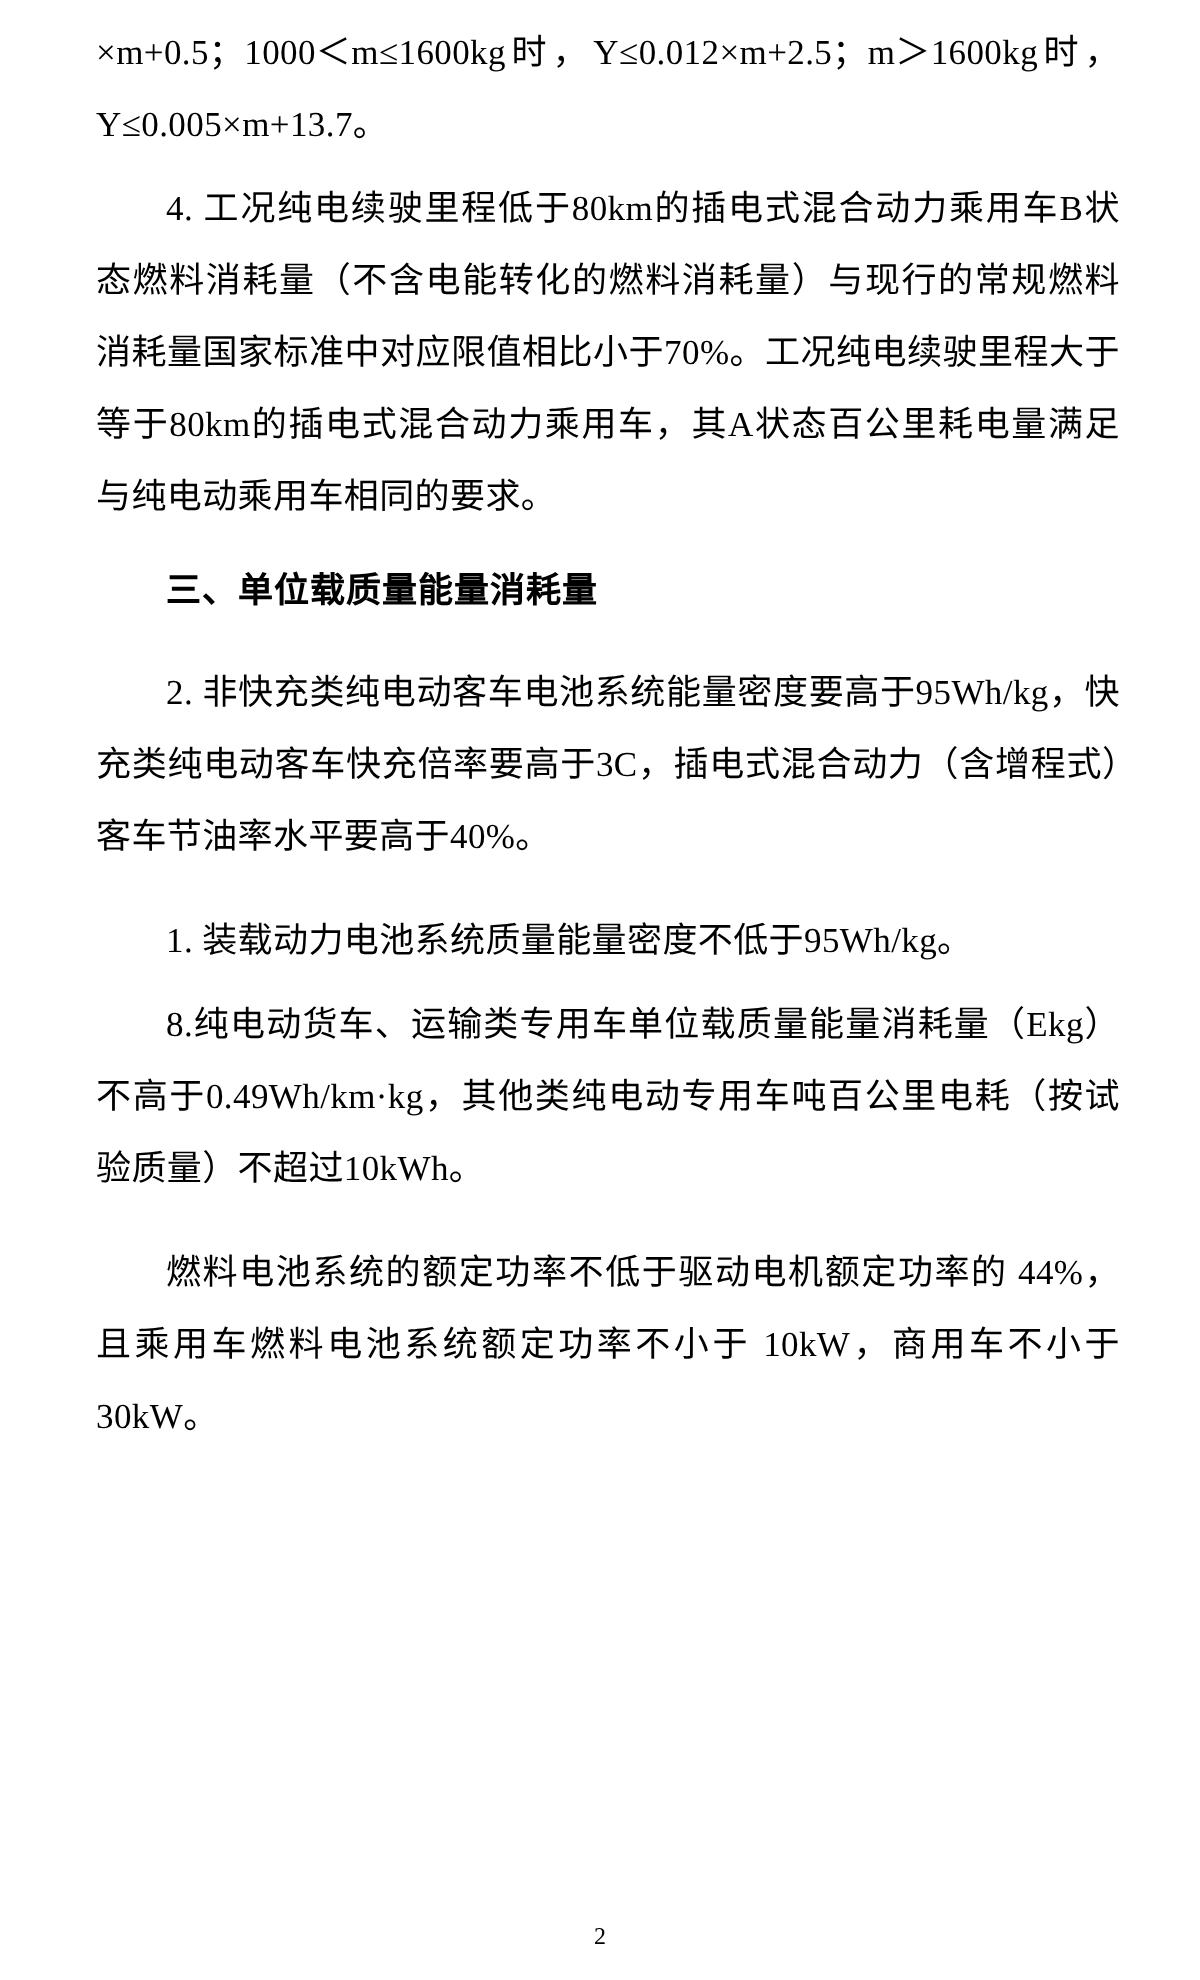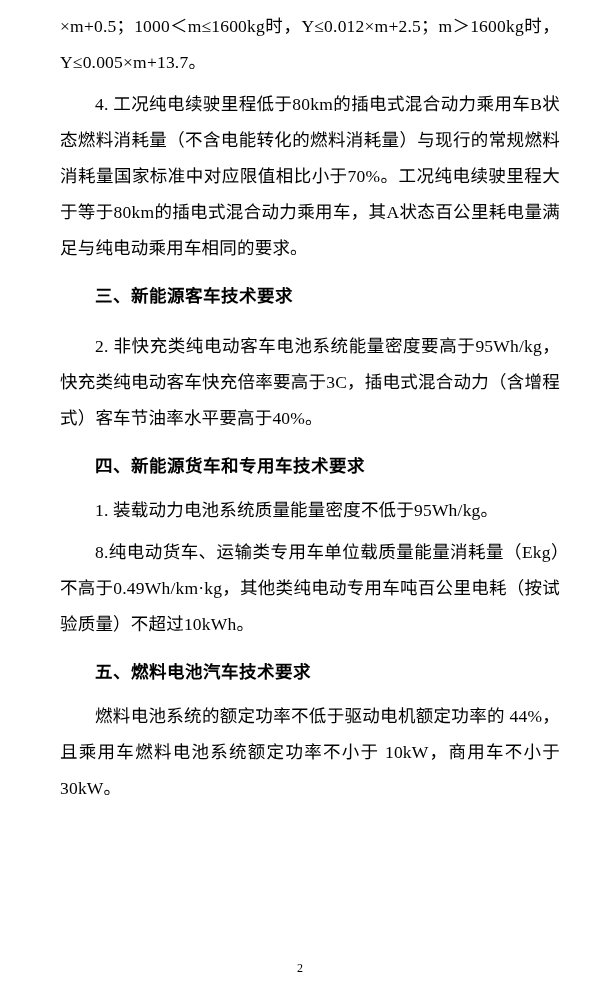--- a/index.html
+++ b/index.html
@@ -13,21 +13,21 @@
     height: 990px;
     font-family: "Liberation Serif", "DejaVu Serif", serif;
     color: #000000;
     position: relative;
     overflow: hidden;
   }
   .page {
     width: 600px;
     height: 990px;
     box-sizing: border-box;
-    padding: 8px 40px 0 60px;
+    padding: 8px 40px 0 48px;
     position: relative;
   }
   .para {
     font-size: 17.5px;
     line-height: 36px;
     text-align: justify;
     text-justify: inter-ideograph;
     margin: 0;
     letter-spacing: 0.2px;
   }
@@ -65,43 +65,41 @@
 <div class="page">
 
   <p class="para">×m+0.5；1000＜m≤1600kg时，Y≤0.012×m+2.5；m＞1600kg时，Y≤0.005×m+13.7。</p>
 
   <div class="gap-small"></div>
 
   <p class="para indent">4. 工况纯电续驶里程低于80km的插电式混合动力乘用车B状态燃料消耗量（不含电能转化的燃料消耗量）与现行的常规燃料消耗量国家标准中对应限值相比小于70%。工况纯电续驶里程大于等于80km的插电式混合动力乘用车，其A状态百公里耗电量满足与纯电动乘用车相同的要求。</p>
 
   <div class="gap-med"></div>
 
-  <h2 class="heading">三、新能源客车技术要求</h2>
+  <h2 class="heading">三、单位载质量能量消耗量</h2>
 
   <div class="gap-small"></div>
 
 
   <div class="gap-small"></div>
 
   <p class="para indent">2. 非快充类纯电动客车电池系统能量密度要高于95Wh/kg，快充类纯电动客车快充倍率要高于3C，插电式混合动力（含增程式）客车节油率水平要高于40%。</p>
 
   <div class="gap-med"></div>
 
-  <h2 class="heading">四、新能源货车和专用车技术要求</h2>
 
   <div class="gap-small"></div>
 
   <p class="para indent">1. 装载动力电池系统质量能量密度不低于95Wh/kg。</p>
 
   <div class="gap-small"></div>
 
   <p class="para indent">8.纯电动货车、运输类专用车单位载质量能量消耗量（Ekg）不高于0.49Wh/km·kg，其他类纯电动专用车吨百公里电耗（按试验质量）不超过10kWh。</p>
 
   <div class="gap-med"></div>
 
-  <h2 class="heading">五、燃料电池汽车技术要求</h2>
 
   <div class="gap-small"></div>
 
   <p class="para indent">燃料电池系统的额定功率不低于驱动电机额定功率的 44%，且乘用车燃料电池系统额定功率不小于 10kW，商用车不小于 30kW。</p>
 
   <div class="footer mono-num">2</div>
 </div>
 
 </body></html>

